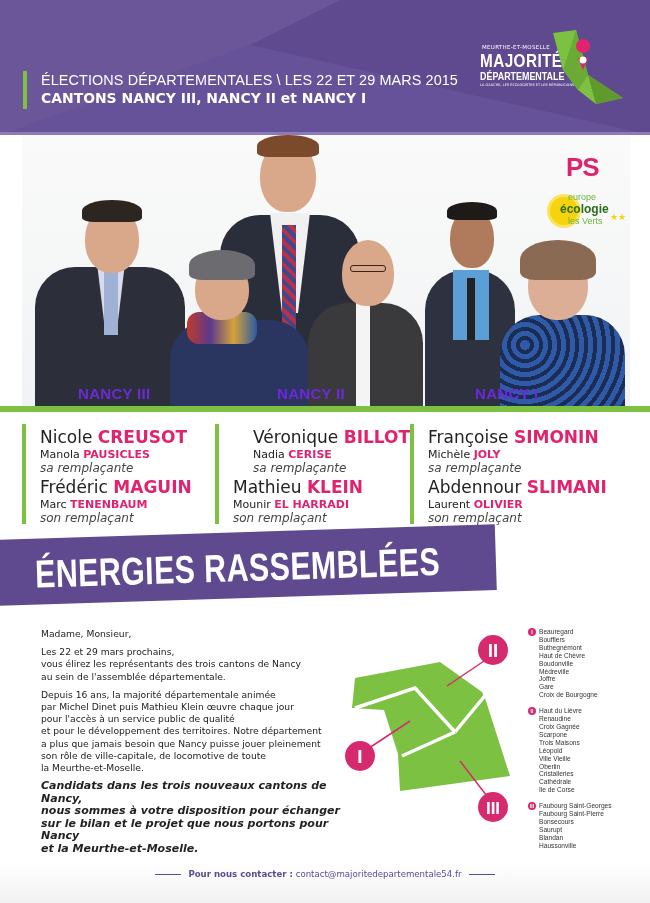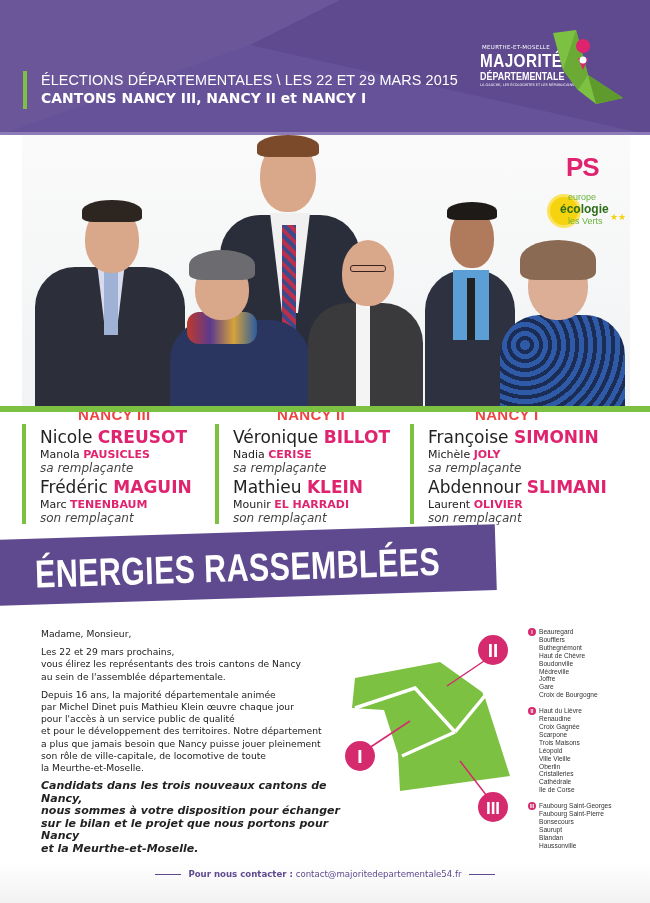--- a/index.html
+++ b/index.html
@@ -44,21 +44,21 @@
 
   
   .photo { position: absolute; left: 0; top: 135px; width: 650px; height: 273px; background: #fff; overflow: hidden; }
   .photo-inner { position: absolute; left: 22px; top: 0; width: 608px; height: 273px;
     background: linear-gradient(#fafafa, #f1f3f4); }
   .person { position: absolute; }
   .head { position: absolute; border-radius: 50% 50% 46% 46%; background: #d9a78a; }
   .hair { position: absolute; border-radius: 50% 50% 20% 20%; }
   .body-suit { position: absolute; border-radius: 40px 40px 0 0; }
   .canton-label {
-    position: absolute; top: 406px; color: #ef4444; font-weight: bold;
+    position: absolute; top: 385px; color: #6d28d9; font-weight: bold;
     font-family: "Liberation Sans", sans-serif; font-size: 15px; letter-spacing: .3px;
   }
   .green-bar { position: absolute; left: 0; top: 406px; width: 650px; height: 6px; background: #7dc142; }
 
   .party-ps { position: absolute; left: 566px; top: 152px; color: #e0236f; font-weight: bold; font-size: 26px; font-family:"Liberation Sans", sans-serif; letter-spacing: -1px; }
   .eelv { position: absolute; left: 550px; top: 192px; width: 80px; height: 40px; padding-left: 42px; }
   .eelv-sun { position: absolute; left: 0; top: 5px; width: 28px; height: 28px; border-radius: 50%; background: #f5d30e; box-shadow: 0 0 0 3px #fbe35e; }
   .eelv-t1 { position: absolute; left: 18px; top: 0; font-size: 9px; color: #6cb33f; font-family:"Liberation Sans", sans-serif; }
   .eelv-t2 { position: absolute; left: 10px; top: 10px; font-size: 12px; color: #2d6d1a; font-weight: bold; font-family:"Liberation Sans", sans-serif; }
   .eelv-t3 { position: absolute; left: 18px; top: 24px; font-size: 9px; color: #6cb33f; font-family:"Liberation Sans", sans-serif; }
@@ -198,21 +198,21 @@
   </div>
   <div class="cand-block" style="top:55px;">
     <div class="cand-main"><span>Frédéric</span> <b>MAGUIN</b></div>
     <div class="cand-sub"><span>Marc</span> <b>TENENBAUM</b></div>
     <div class="cand-role">son remplaçant</div>
   </div>
 </div>
 
 <div class="cand-col" style="left:215px;width:195px;">
   <div class="bar"></div>
-  <div class="cand-block" style="top:5px;">
+  <div class="cand-block" style="top:5px;margin-left:20px;">
     <div class="cand-main"><span>Véronique</span> <b>BILLOT</b></div>
     <div class="cand-sub"><span>Nadia</span> <b>CERISE</b></div>
     <div class="cand-role">sa remplaçante</div>
   </div>
   <div class="cand-block" style="top:55px;">
     <div class="cand-main"><span>Mathieu</span> <b>KLEIN</b></div>
     <div class="cand-sub"><span>Mounir</span> <b>EL HARRADI</b></div>
     <div class="cand-role">son remplaçant</div>
   </div>
 </div>

